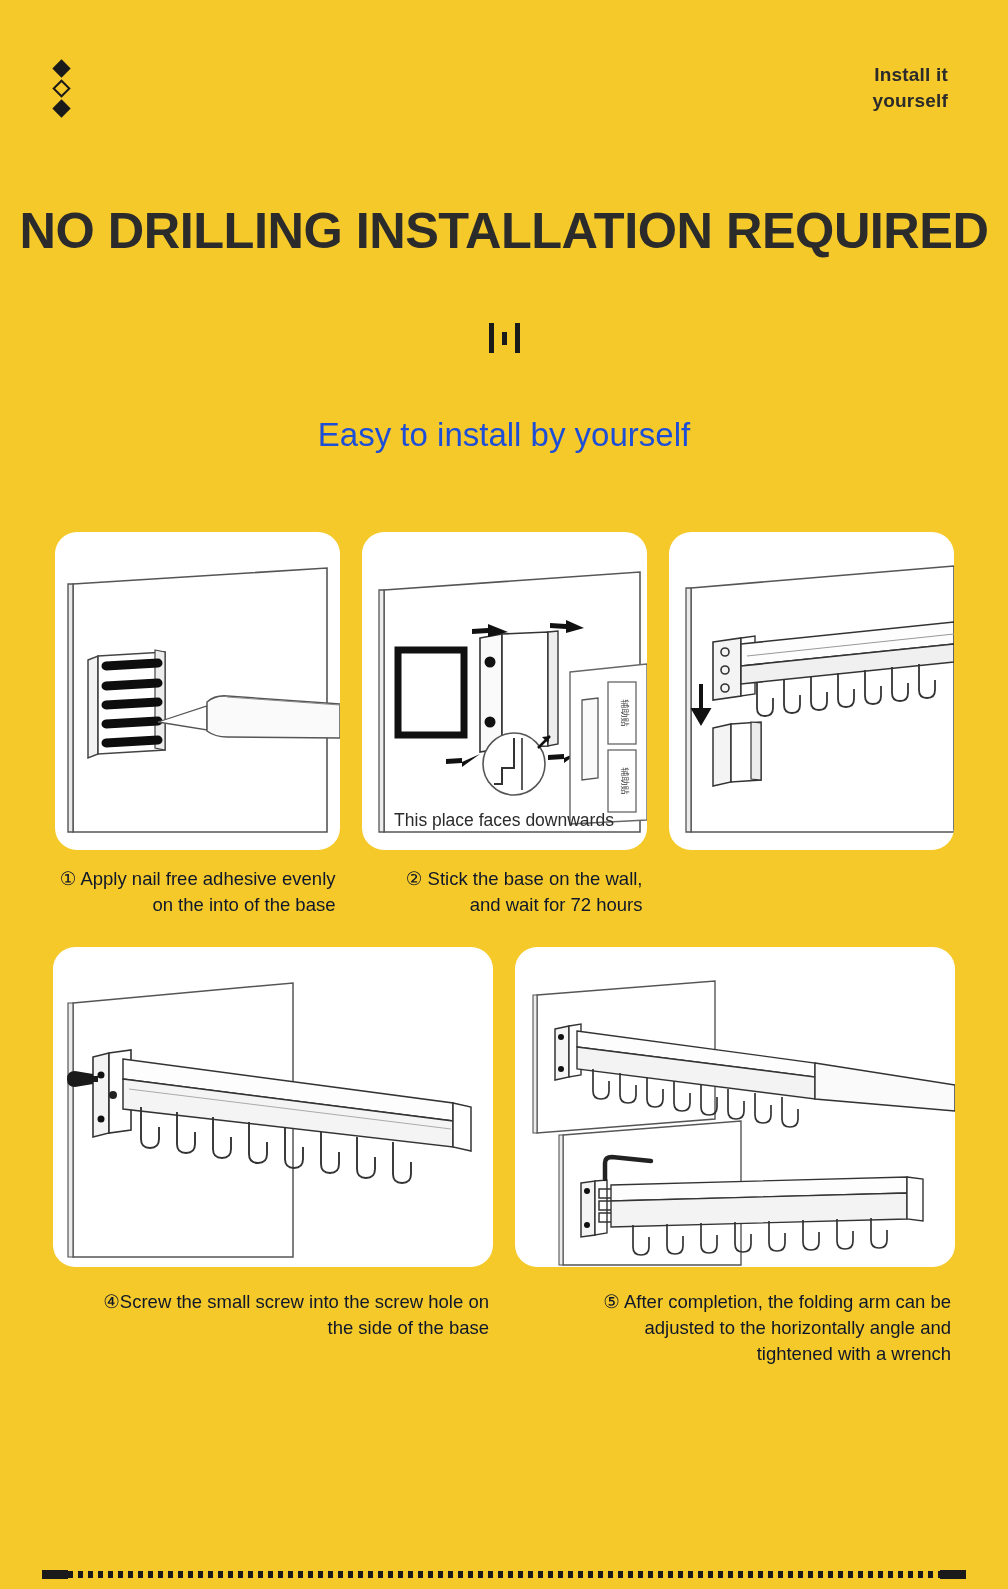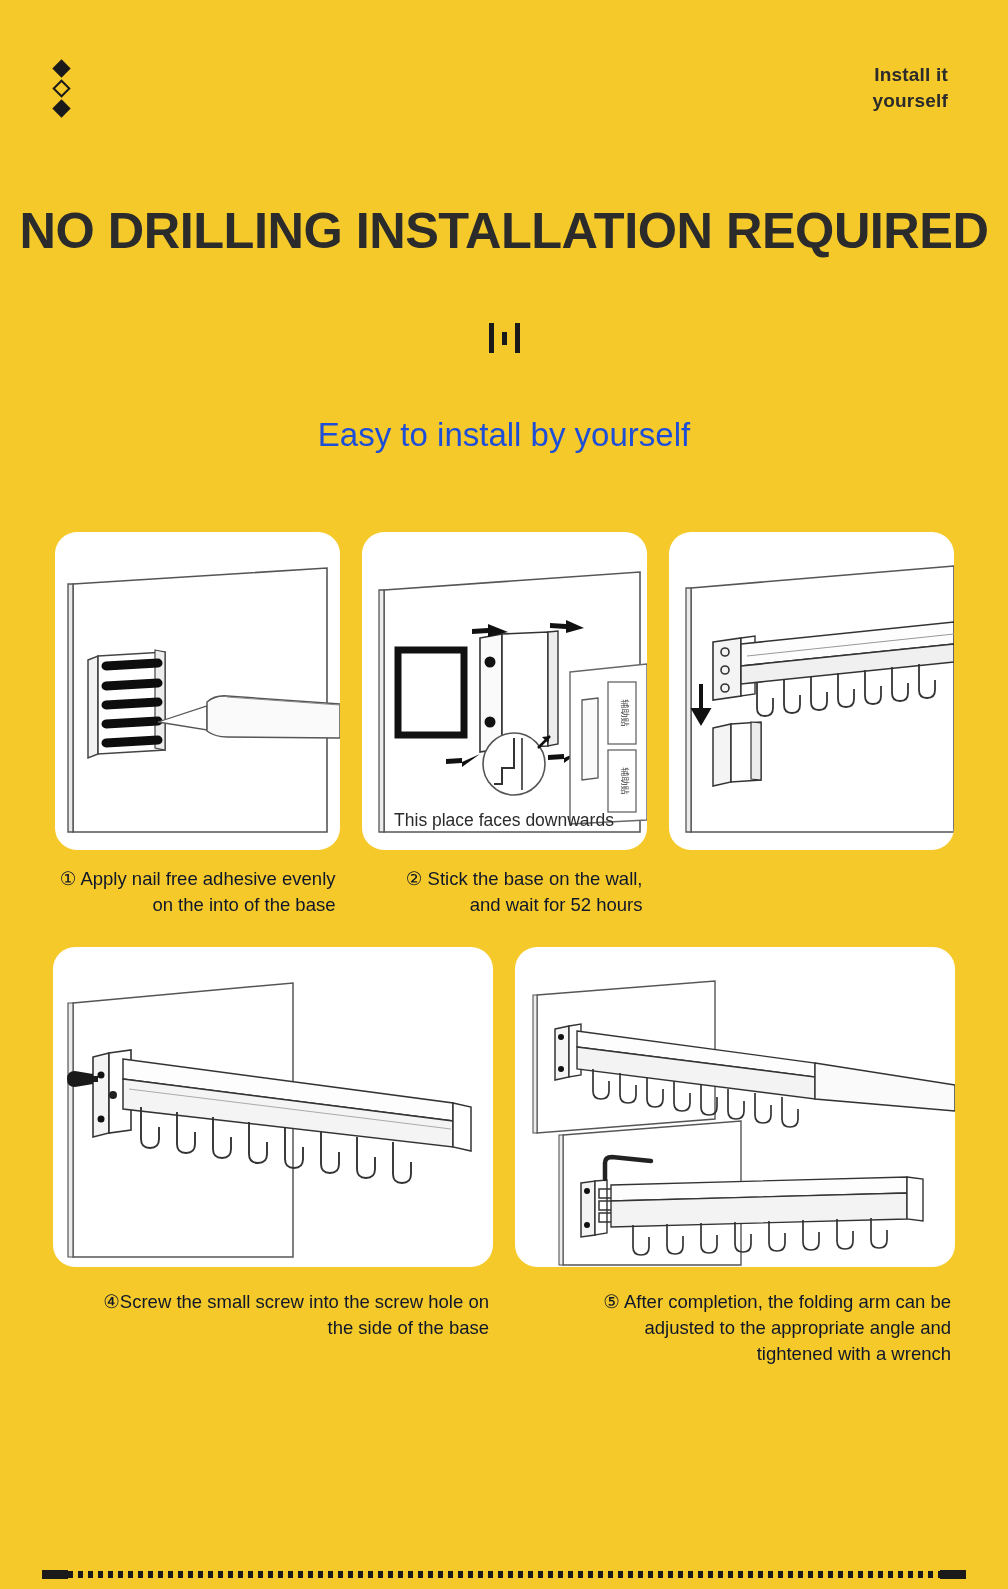--- a/index.html
+++ b/index.html
@@ -253,21 +253,21 @@
           <rect x="246" y="218" width="28" height="62" fill="#fff" stroke="#666" stroke-width="1.3"></rect>
           <text x="260" y="249" font-size="9" fill="#333" text-anchor="middle" transform="rotate(90 260 249)">辅助贴</text>
         </g>
       </svg>
       <div class="card-note">
         <div>This place faces downwards</div>
       </div>
     </div>
     <div class="caption">
       <div>② Stick the base on the wall,</div>
-      <div>and wait for 52 hours</div>
+      <div>and wait for 72 hours</div>
     </div>
   </div>
 
   <div class="step">
     <div class="card">
       <svg viewBox="0 0 285 318">
         <path d="M22 56 L285 34 L285 300 L22 300 Z" fill="#fff" stroke="#555" stroke-width="1.6"></path>
         <path d="M17 56 L22 56 L22 300 L17 300 Z" fill="#ececec" stroke="#555" stroke-width="1.3"></path>
 
         <path d="M44 110 L72 106 L72 164 L44 168 Z" fill="#f4f4f4" stroke="#333" stroke-width="1.6"></path>
@@ -392,21 +392,21 @@
           <path d="M220 275 L220 297 Q220 305 228 305 Q236 305 236 297 L236 287"></path>
           <path d="M254 274 L254 296 Q254 304 262 304 Q270 304 270 296 L270 286"></path>
           <path d="M288 273 L288 295 Q288 303 296 303 Q304 303 304 295 L304 285"></path>
           <path d="M322 272 L322 294 Q322 302 330 302 Q338 302 338 294 L338 284"></path>
           <path d="M356 271 L356 293 Q356 301 364 301 Q372 301 372 293 L372 283"></path>
         </g>
       </svg>
     </div>
     <div class="caption">
       <div>⑤ After completion, the folding arm can be</div>
-      <div>adjusted to the appropriate angle and</div>
+      <div>adjusted to the horizontally angle and</div>
       <div>tightened with a wrench</div>
     </div>
   </div>
 </div>
 
 <div class="bottom-rule">
   <span class="cap"></span>
   <span class="dash"></span>
   <span class="cap"></span>
 </div>

